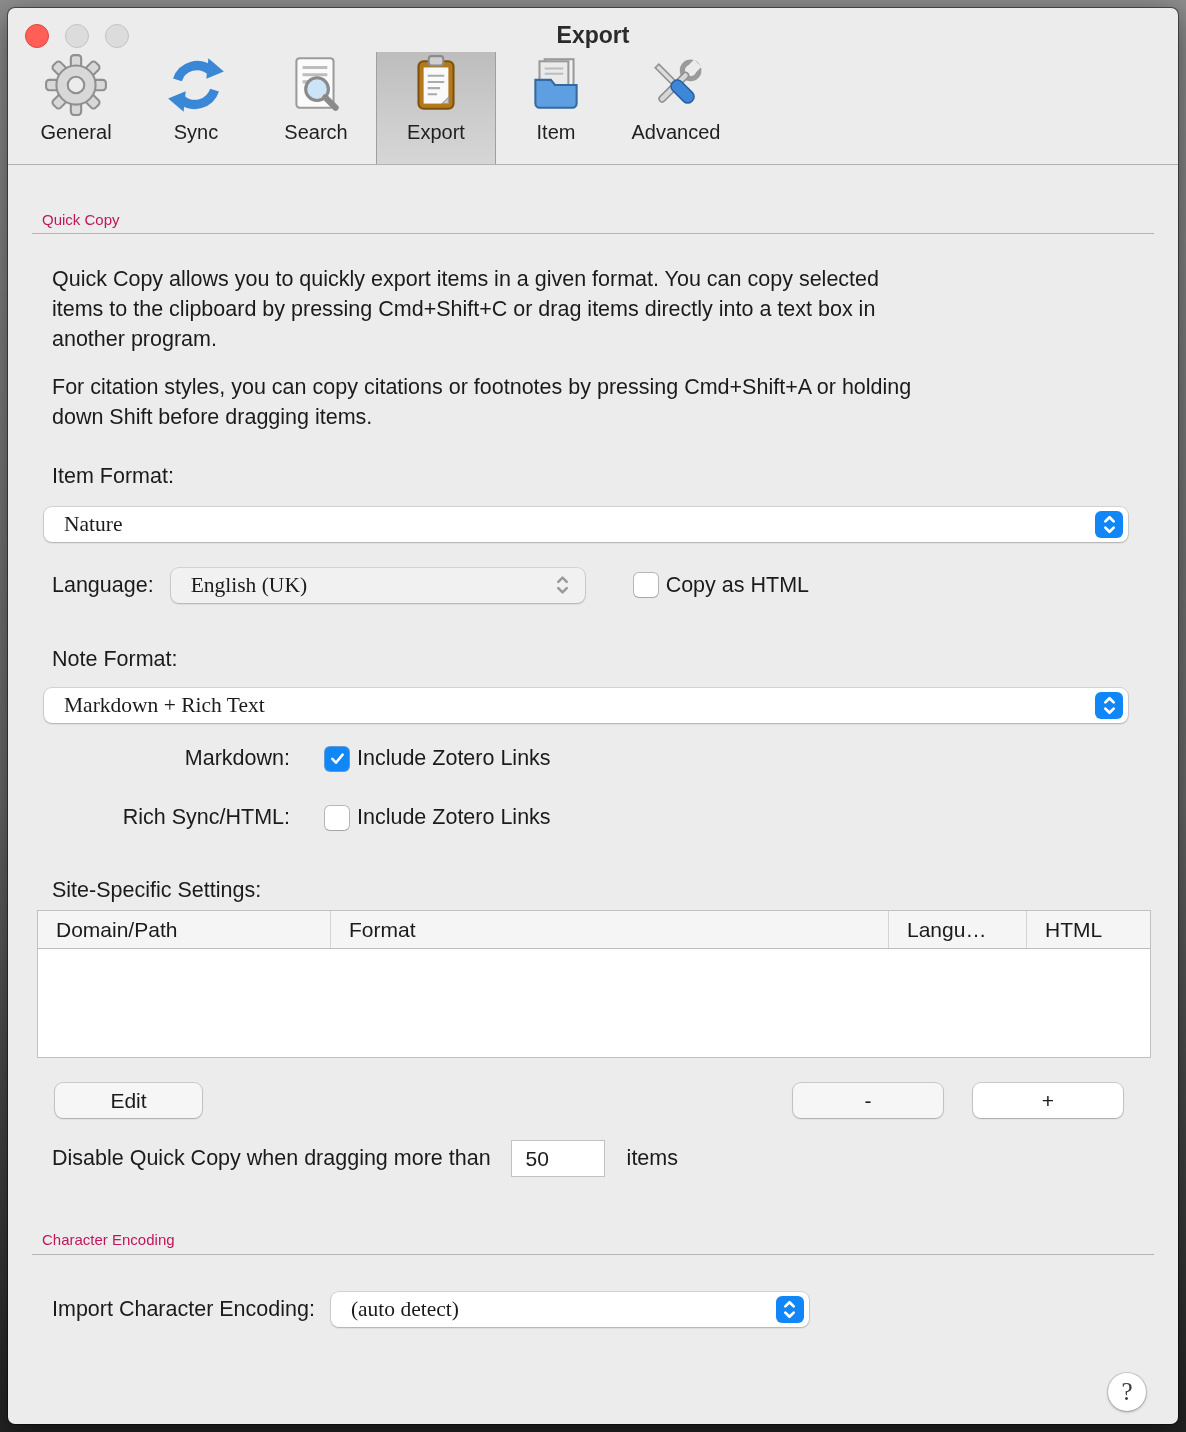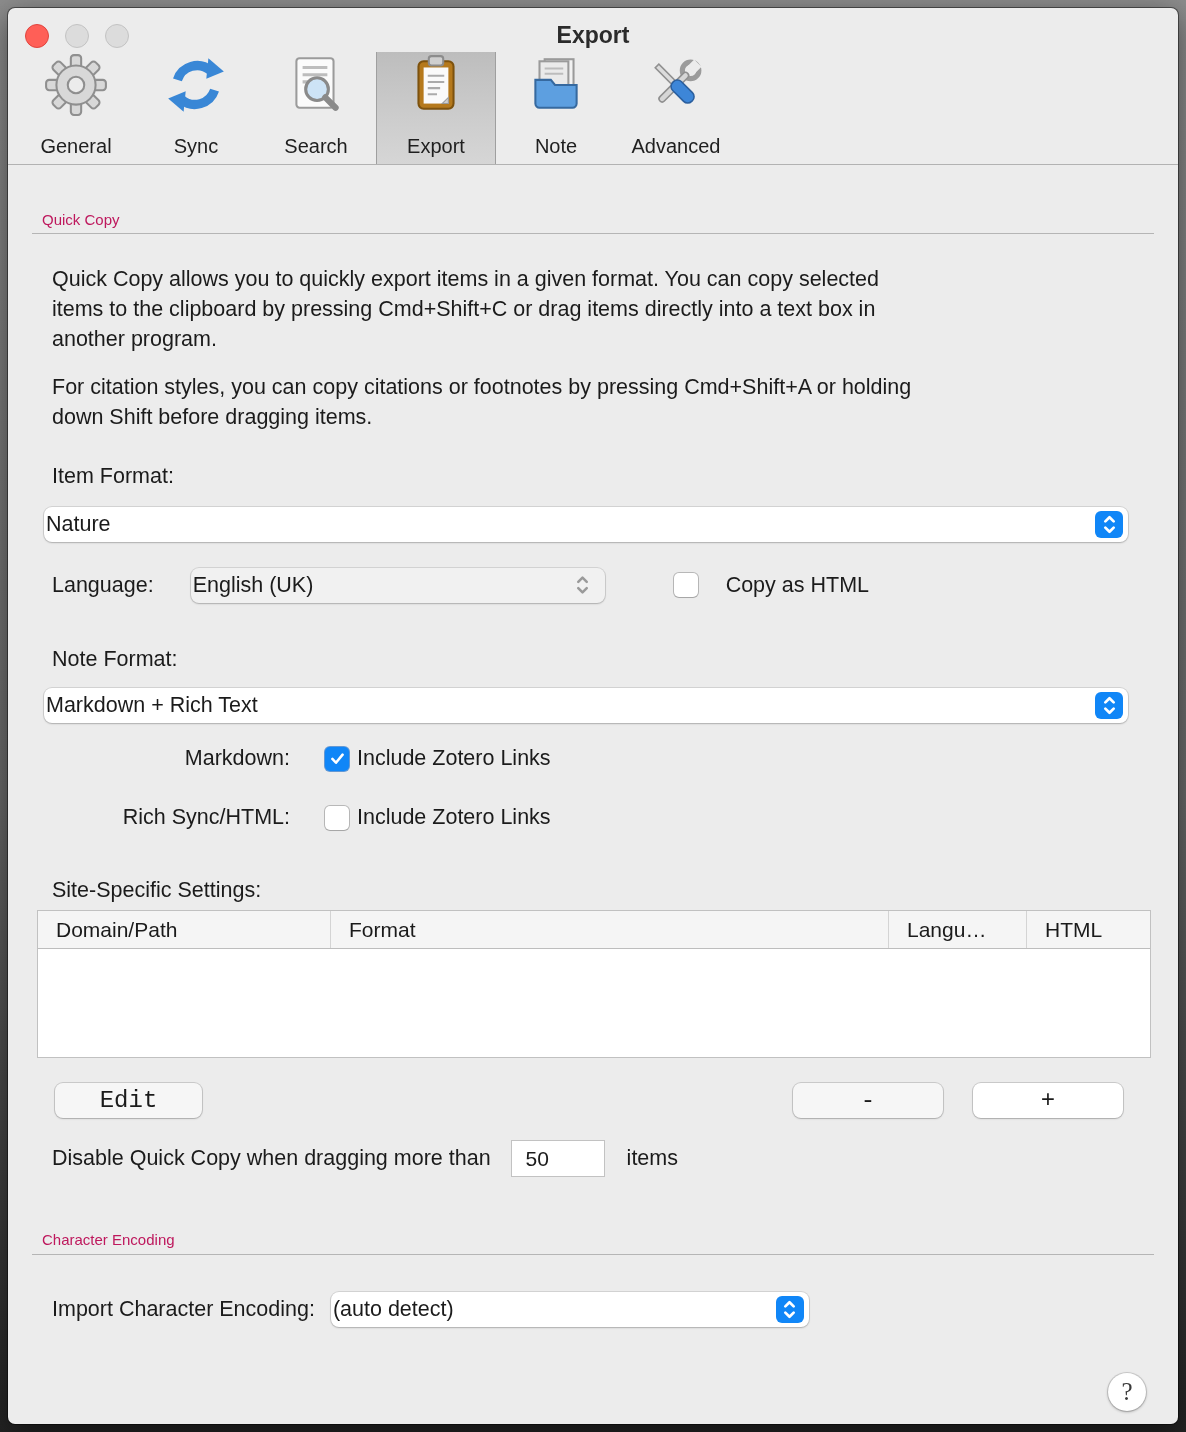--- a/index.html
+++ b/index.html
@@ -19,21 +19,21 @@
   .titlebar { position:relative; height:44px; }
   .traffic { position:absolute; left:17px; top:16px; display:flex; gap:16px; }
   .light { width:24px; height:24px; border-radius:50%; }
   .light.close { background:#ff5f57; border:1px solid #e0443e; }
   .light.dim   { background:#dcdcdc; border:1px solid #c3c3c3; }
   .win-title { text-align:center; font-weight:bold; font-size:23px; padding-top:14px; color:#2b2b2b; }
   
   .toolbar { height:113px; border-bottom:1px solid #b2b2b2; display:flex; padding-left:8px; }
   .tool-item {
     width:120px; height:112px; display:flex; flex-direction:column;
-    align-items:center; justify-content:space-between; padding-bottom:6px; cursor:default;
+    align-items:center; justify-content:flex-start; padding-bottom:6px; cursor:default;
   }
   .tool-item.selected {
     background:linear-gradient(180deg,#bdbdbd 0%,#cdcdcd 60%,#d6d6d6 100%);
     border-left:1px solid #9f9f9f; border-right:1px solid #9f9f9f;
   }
   .tool-icon { width:66px; height:66px; margin-bottom:3px; }
   .tool-label { font-size:20px; color:#1f1f1f; }
   
   .sec-head { font-size:15px; color:#be185d; margin-left:34px; }
   .sec-head.first { margin-top:46px; }
@@ -44,33 +44,33 @@
   .field-label { font-size:21.5px; margin-left:44px; }
   .lbl-item { margin-top:32px; }
   .lbl-note { margin-top:44px; }
   .lbl-site { margin-top:48px; }
   
   .dd {
     position:relative; height:35px; background:#ffffff; border-radius:8px;
     box-shadow:0 0 0 1px rgba(0,0,0,.10), 0 1px 2px rgba(0,0,0,.18);
     display:flex; align-items:center; font-size:21.5px; cursor:default;
   }
-  .dd .dd-text { padding-left:2px; }
+  .dd .dd-text { padding-left:20px;font-family:Liberation Serif, serif; }
   .dd-wide { margin-left:36px; width:1084px; }
   .dd-item { margin-top:18px; }
   .dd-note { margin-top:16px; }
   .stepper {
     position:absolute; right:5px; top:4px; width:28px; height:27px;
     background:#1086f7; border-radius:6px; display:flex; align-items:center; justify-content:center;
   }
   .dd.gray { background:#f1f1f1; }
   .gray-chev { position:absolute; right:14px; top:0; height:100%; display:flex; align-items:center; }
   
   .row { display:flex; align-items:center; }
-  .row-lang { margin-top:25px; margin-left:44px; height:36px;gap:20px; }
+  .row-lang { margin-top:25px; margin-left:44px; height:36px; }
   .dd-lang { width:414px; margin-left:17px; }
   .cb { width:24px; height:24px; border-radius:5px; background:#fff;
         box-shadow:0 0 0 1px rgba(0,0,0,.22), 0 1px 1px rgba(0,0,0,.1); flex:none; }
   .cb.checked { background:#1086f7; box-shadow:0 0 0 1px rgba(8,96,196,.6); display:flex; align-items:center; justify-content:center; }
   .cb-label { font-size:21.5px; margin-left:8px; }
   .cb-html { margin-left:49px; }
   .row-md { margin-top:23px; }
   .row-rt { margin-top:34px; }
   .fmt-label { width:238px; text-align:right; font-size:21.5px; flex:none; }
   .fmt-cb { margin-left:35px; }
@@ -83,21 +83,21 @@
   .col-domain { width:292px; }
   .col-format { width:558px; }
   .col-lang   { width:138px; }
   .col-html   { width:124px; }
   .site-body  { height:108px; background:#ffffff; }
   
   .row-btns { margin-top:26px; margin-left:47px; margin-right:55px; display:flex; align-items:center; }
   .btn {
     height:35px; border-radius:8px; background:#f6f6f6; border:none;
     box-shadow:0 0 0 1px rgba(0,0,0,.14), 0 1px 2px rgba(0,0,0,.16);
-    font-size:24px; font-family:Liberation Mono, monospace; color:#1b1b1b; cursor:default;
+    font-size:21px; font-family:Liberation Sans, sans-serif; color:#1b1b1b; cursor:default;
   }
   .btn-edit { width:147px; }
   .btn-minus { width:150px; margin-left:auto; }
   .btn-plus { width:150px; margin-left:30px; background:#ffffff; }
   .row-disable { margin-top:22px; margin-left:44px; font-size:21.5px; }
   .num-input {
     width:94px; height:37px; margin-left:20px; border:1px solid #c2c2c2;
     background:#fff; font-size:21px; font-family:inherit; padding-left:14px; color:#1b1b1b;
   }
   .disable-after { margin-left:22px; }
@@ -190,21 +190,21 @@
     <div class="tool-item">
       <svg class="tool-icon" viewBox="0 0 64 64">
         <rect x="21" y="7" width="28" height="26" fill="#f2f2f2" stroke="#9a9a9a" stroke-width="2"></rect>
         <rect x="16" y="9" width="28" height="26" fill="#eaeaea" stroke="#9a9a9a" stroke-width="2"></rect>
         <g stroke="#bcbcbc" stroke-width="2">
           <line x1="21" y1="16" x2="39" y2="16"></line>
           <line x1="21" y1="21" x2="39" y2="21"></line>
         </g>
         <path d="M12 27 h15 l4 5 h21 v18 a4 4 0 0 1 -4 4 h-32 a4 4 0 0 1 -4 -4 z" fill="#5d9fe0" stroke="#36699f" stroke-width="2"></path>
       </svg>
-      <span class="tool-label">Note</span>
+      <span class="tool-label">Item</span>
     </div>
 
     <div class="tool-item">
       <svg class="tool-icon" viewBox="0 0 64 64">
         <g transform="rotate(45 32 32)">
           <circle cx="32" cy="12" r="8" fill="none" stroke="#9b9b9b" stroke-width="5"></circle>
           <rect x="27" y="2" width="10" height="9" fill="#ececec"></rect>
           <rect x="29" y="16" width="6" height="38" rx="3" fill="#d6d6d6" stroke="#8f8f8f" stroke-width="1.5"></rect>
         </g>
         <g transform="rotate(-45 32 32)">

